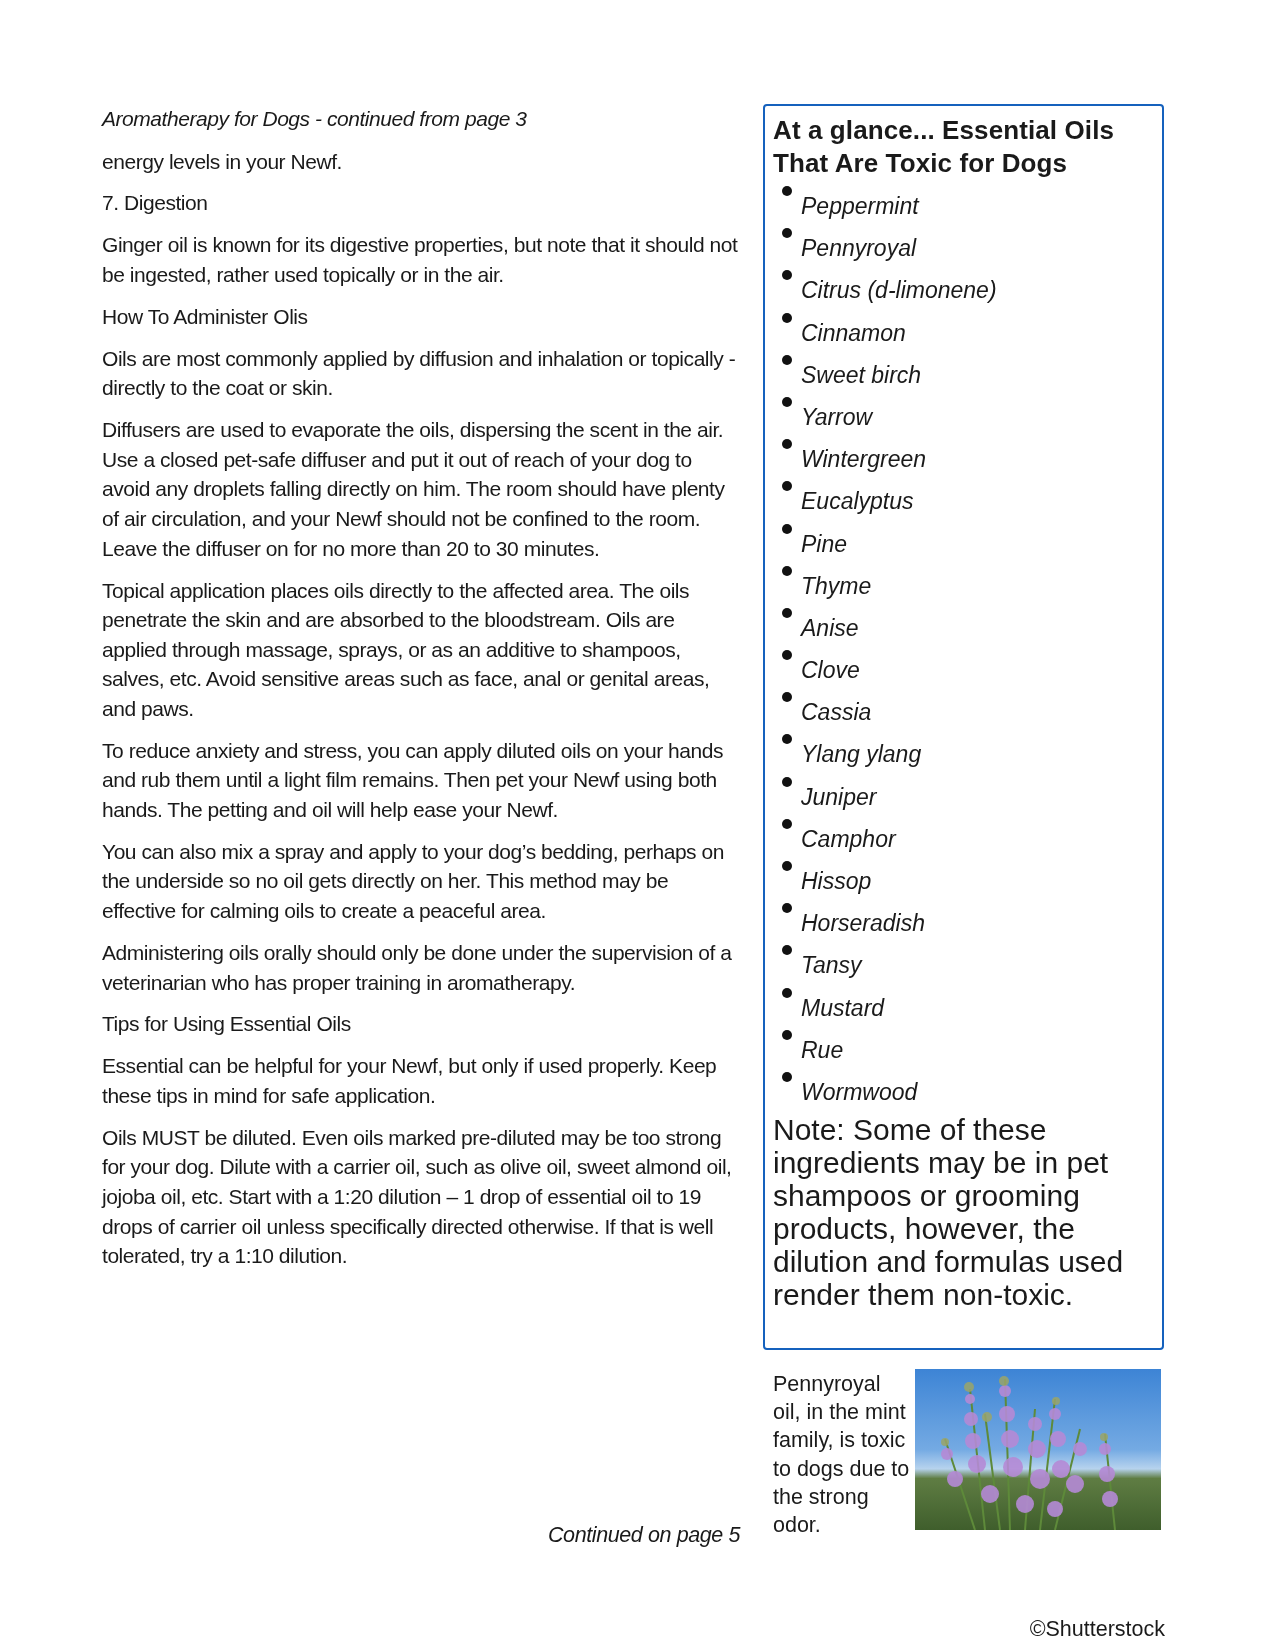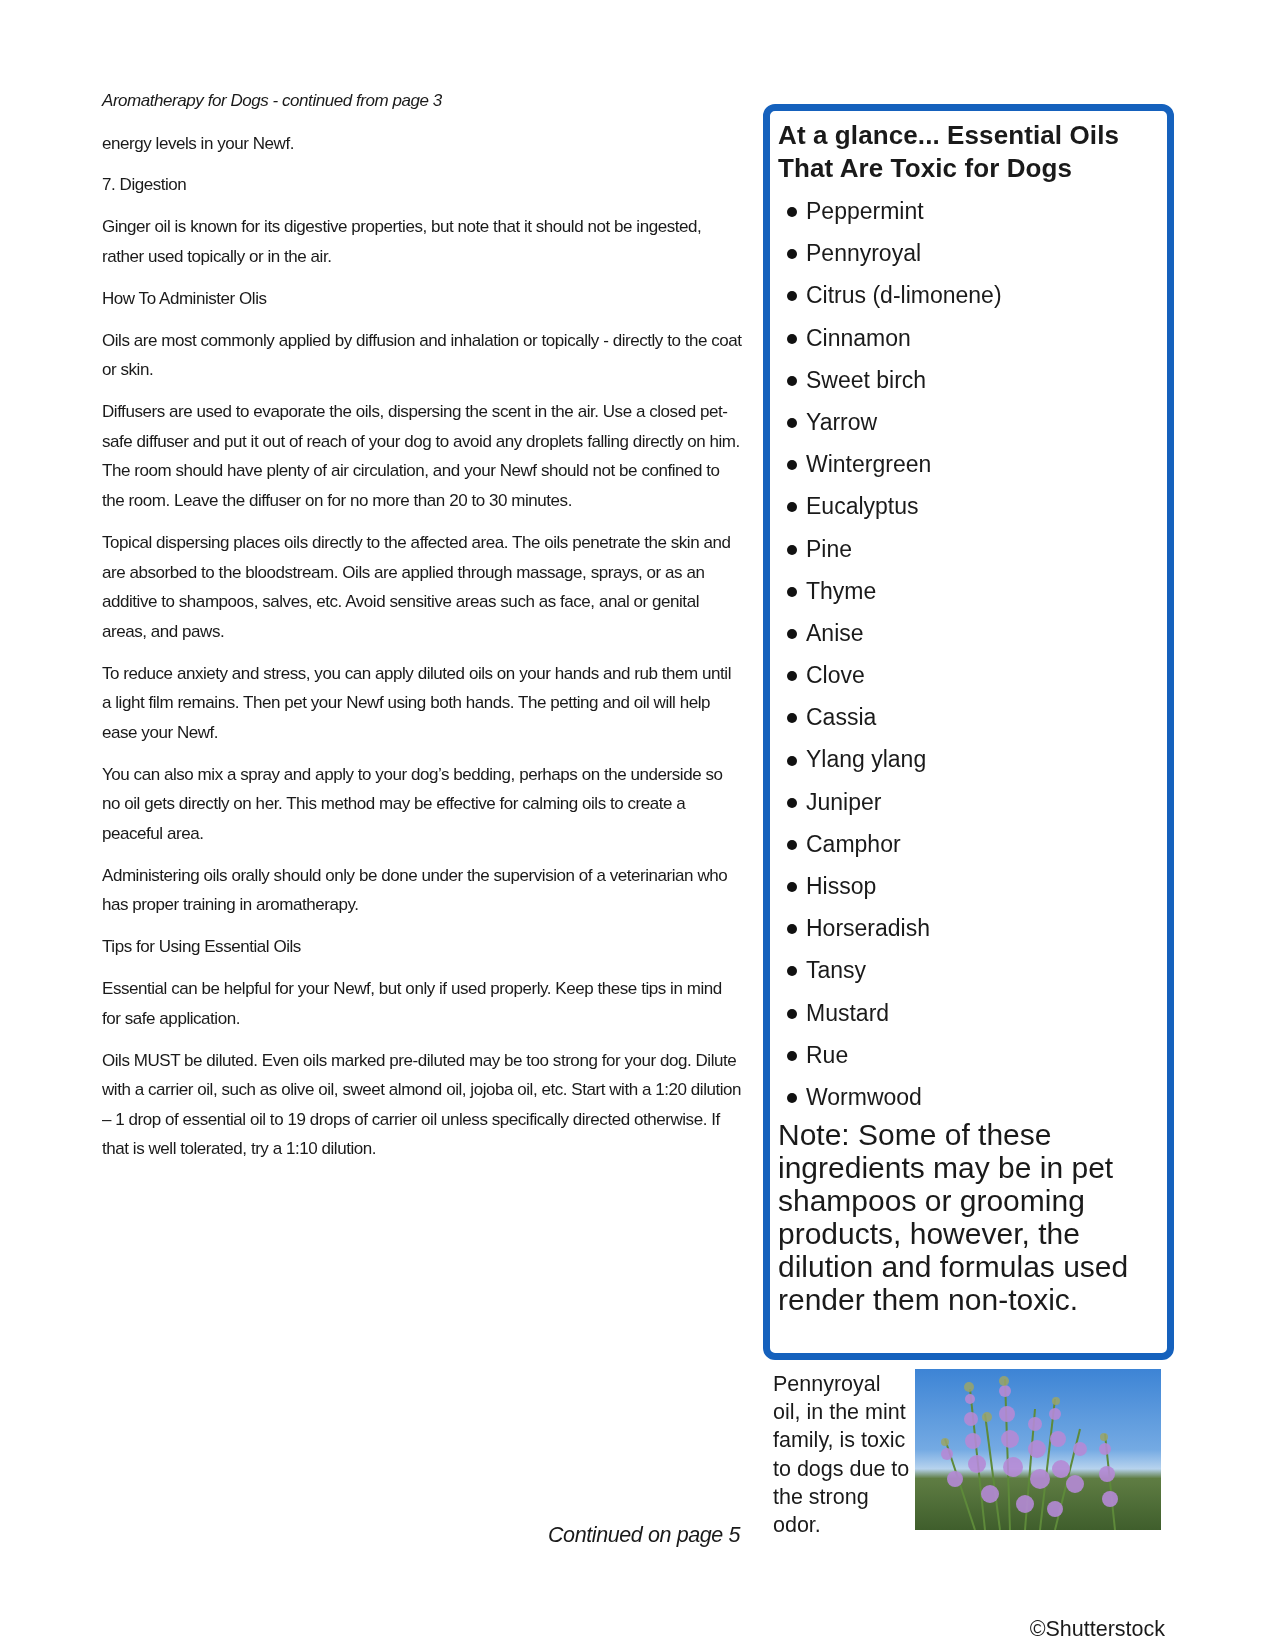--- a/index.html
+++ b/index.html
@@ -1,44 +1,44 @@
 <!DOCTYPE html>
 <html><head>
   <meta charset="utf-8">
   <style>
     html, body { margin: 0; padding: 0; background: #ffffff; }
     body {
       width: 1275px; height: 1650px; position: relative; overflow: hidden;
       font-family: "DejaVu Sans", sans-serif; color: #1a1a1a;
     }
     .left-col {
-      position: absolute; left: 102px; top: 86px; width: 640px;
-      font-size: 17px; line-height: 29.6px; letter-spacing: -0.45px;
+      position: absolute; left: 102px; top: 104px; width: 640px;
+      font-size: 21px; line-height: 29.6px; letter-spacing: -0.45px;
       font-family: "Liberation Sans", sans-serif;
     }
     .left-col p { margin: 0 0 12.3px 0; }
     .left-col .italic-head { font-style: italic; margin-bottom: 13px; }
     .left-col .subhead { font-weight: normal; }
     .continued {
       position: absolute; right: 535px; top: 1523px;
       font-family: "Liberation Sans", sans-serif;
       font-style: italic; font-size: 21.5px; letter-spacing: -0.4px;
     }
     .sidebar-box {
       position: absolute; left: 763px; top: 104px; width: 397px; height: 1242px;
-      border: 7px solid #ef4444; border-radius: 12px;
+      border: 2px solid #ef4444; border-radius: 4px;
       font-family: "Liberation Sans", sans-serif;
     }
     .sidebar-box h2 {
       margin: 8px 0 0 8px; font-size: 26px; line-height: 33px; font-weight: bold;
       letter-spacing: 0.1px;
     }
     .sidebar-box ul { list-style: none; margin: 5px 0 0 0; padding: 0 0 0 17px; }
     .sidebar-box li {
-      font-size: 23px; line-height: 42.2px; height: 42.2px; display: flex; align-items: center;
+      font-size: 23px; line-height: 42.2px; height: 42.2px; display: flex; align-items: flex-start; font-style: italic;
     }
     .sidebar-box li .bullet {
       display: inline-block; width: 10px; height: 10px; background: #111; border-radius: 50%;
       margin-right: 9px; flex: 0 0 auto; position: relative; top: 1px;
     }
     .sidebar-box .note {
       margin: 0 0 0 8px; font-size: 30px; line-height: 33px; width: 385px;
     }
     .caption {
       position: absolute; left: 773px; top: 1370px; width: 140px;
@@ -58,21 +58,21 @@
 <body>
 
 <div class="left-col">
   <p class="italic-head">Aromatherapy for Dogs - continued from page 3</p>
   <p>energy levels in your Newf.</p>
   <p>7. Digestion</p>
   <p>Ginger oil is known for its digestive properties, but note that it should not be ingested, rather used topically or in the air.</p>
   <p class="subhead">How To Administer Olis</p>
   <p>Oils are most commonly applied by diffusion and inhalation or topically - directly to the coat or skin.</p>
   <p>Diffusers are used to evaporate the oils, dispersing the scent in the air. Use a closed pet-safe diffuser and put it out of reach of your dog to avoid any droplets falling directly on him. The room should have plenty of air circulation, and your Newf should not be confined to the room. Leave the diffuser on for no more than 20 to 30 minutes.</p>
-  <p>Topical dispersing places oils directly to the affected area. The oils penetrate the skin and are absorbed to the bloodstream. Oils are applied through massage, sprays, or as an additive to shampoos, salves, etc. Avoid sensitive areas such as face, anal or genital areas, and paws.</p>
+  <p>Topical application places oils directly to the affected area. The oils penetrate the skin and are absorbed to the bloodstream. Oils are applied through massage, sprays, or as an additive to shampoos, salves, etc. Avoid sensitive areas such as face, anal or genital areas, and paws.</p>
   <p>To reduce anxiety and stress, you can apply diluted oils on your hands and rub them until a light film remains. Then pet your Newf using both hands. The petting and oil will help ease your Newf.</p>
   <p>You can also mix a spray and apply to your dog’s bedding, perhaps on the underside so no oil gets directly on her. This method may be effective for calming oils to create a peaceful area.</p>
   <p>Administering oils orally should only be done under the supervision of a veterinarian who has proper training in aromatherapy.</p>
   <p class="subhead">Tips for Using Essential Oils</p>
   <p>Essential can be helpful for your Newf, but only if used properly. Keep these tips in mind for safe application.</p>
   <p>Oils MUST be diluted. Even oils marked pre-diluted may be too strong for your dog. Dilute with a carrier oil, such as olive oil, sweet almond oil, jojoba oil, etc. Start with a 1:20 dilution – 1 drop of essential oil to 19 drops of carrier oil unless specifically directed otherwise. If that is well tolerated, try a 1:10 dilution.</p>
 </div>
 
 <div class="continued">Continued on page 5</div>
 

